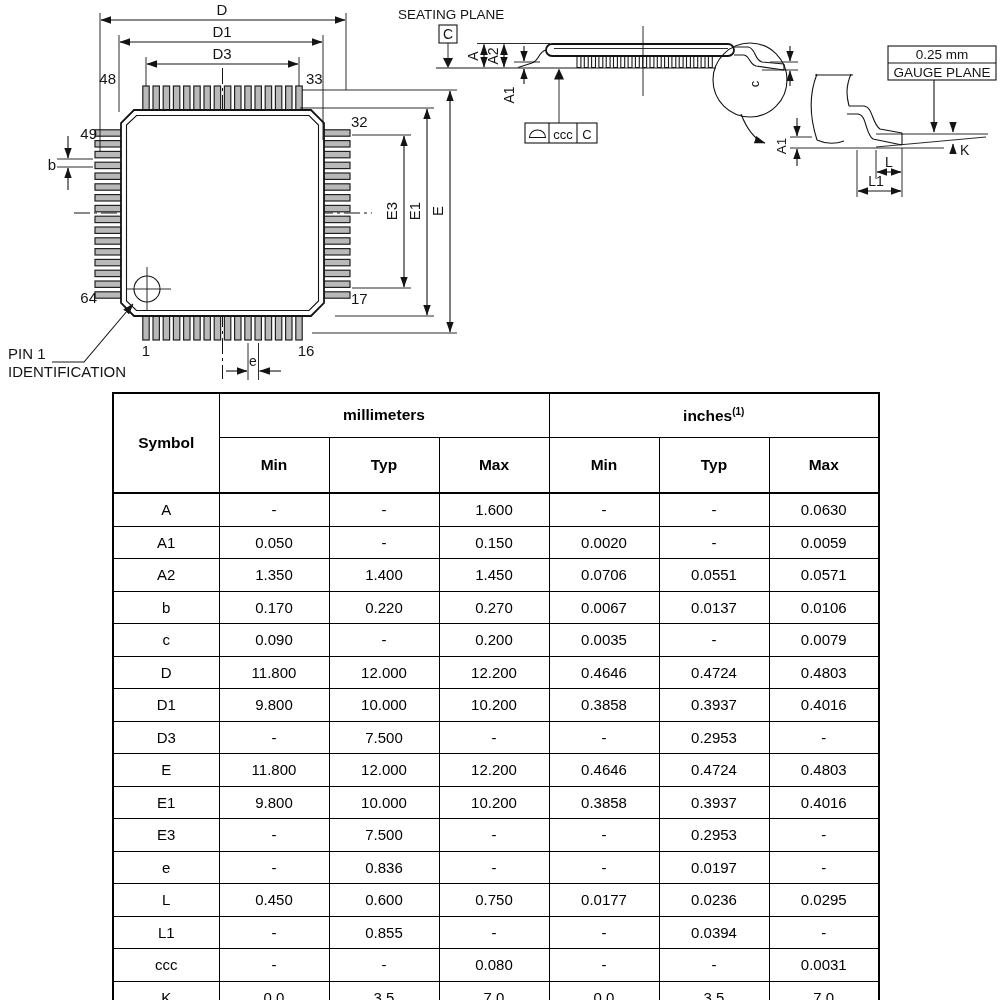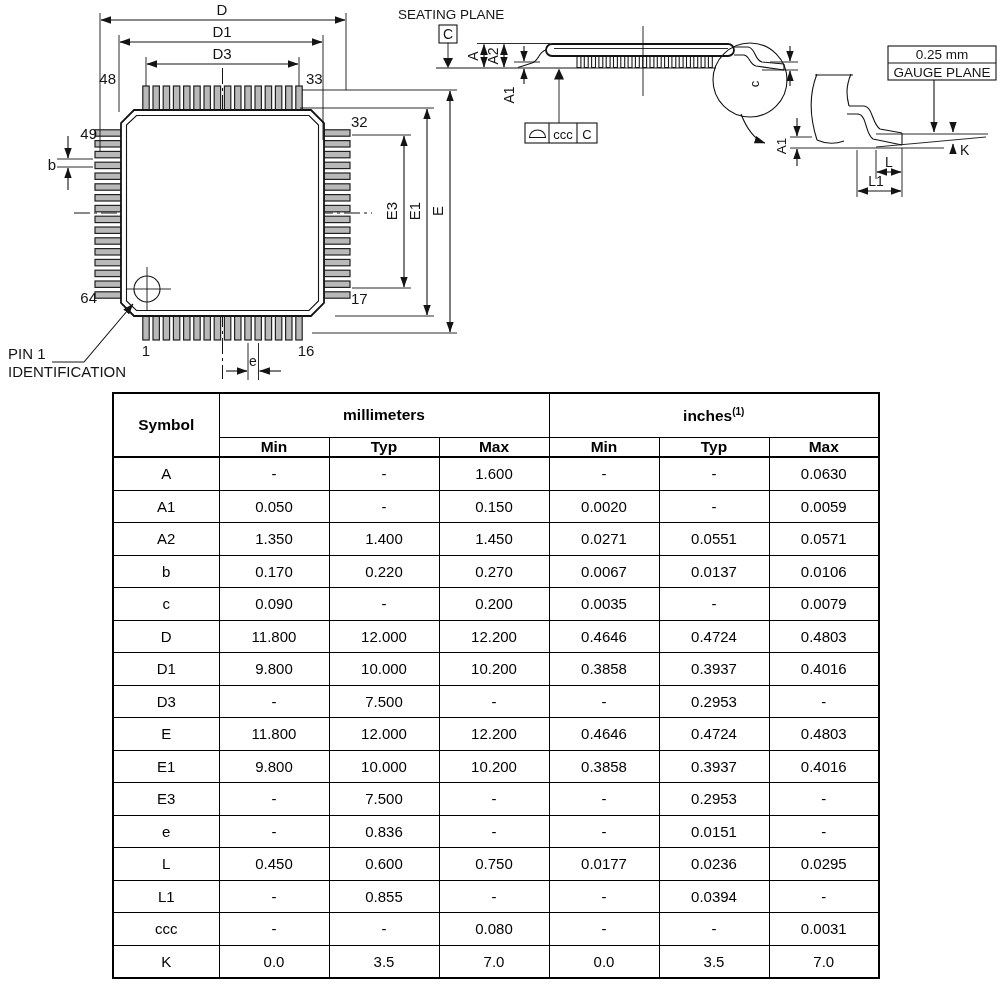--- a/index.html
+++ b/index.html
@@ -25,21 +25,21 @@
     border-collapse:collapse;table-layout:fixed;
     border:2.5px solid #000;
   }
   .tbl th,.tbl td{
     border:1.5px solid #000;text-align:center;vertical-align:middle;
     padding:0;color:#000;
   }
   .tbl th{font-size:15.5px;font-weight:700;margin-top:28px;}
   .tbl td{font-size:15px;font-weight:400;height:31.5px;}
   tr.h1{height:44px;}
-  tr.h2{height:20px;}
+  tr.h2{height:56px;}
   tr.h2 th{border-bottom:2.6px solid #000;}
   th.symh{border-bottom:2.6px solid #000;}
   .tbl sup{font-size:10px;font-weight:700;}
 </style>
 </head>
 <body>
 
 <svg width="1000" height="392" viewBox="0 0 1000 392">
   <defs>
     <marker id="arr" viewBox="0 0 10 7" markerWidth="11" markerHeight="8" refX="9.5" refY="3.5" orient="auto-start-reverse" markerUnits="userSpaceOnUse">
@@ -339,21 +339,21 @@
         <td>0.150</td>
         <td>0.0020</td>
         <td>-</td>
         <td>0.0059</td>
       </tr>
       <tr>
         <td>A2</td>
         <td>1.350</td>
         <td>1.400</td>
         <td>1.450</td>
-        <td>0.0271</td>
+        <td>0.0706</td>
         <td>0.0551</td>
         <td>0.0571</td>
       </tr>
       <tr>
         <td>b</td>
         <td>0.170</td>
         <td>0.220</td>
         <td>0.270</td>
         <td>0.0067</td>
         <td>0.0137</td>
@@ -421,21 +421,21 @@
         <td>-</td>
         <td>0.2953</td>
         <td>-</td>
       </tr>
       <tr>
         <td>e</td>
         <td>-</td>
         <td>0.836</td>
         <td>-</td>
         <td>-</td>
-        <td>0.0151</td>
+        <td>0.0197</td>
         <td>-</td>
       </tr>
       <tr>
         <td>L</td>
         <td>0.450</td>
         <td>0.600</td>
         <td>0.750</td>
         <td>0.0177</td>
         <td>0.0236</td>
         <td>0.0295</td>

